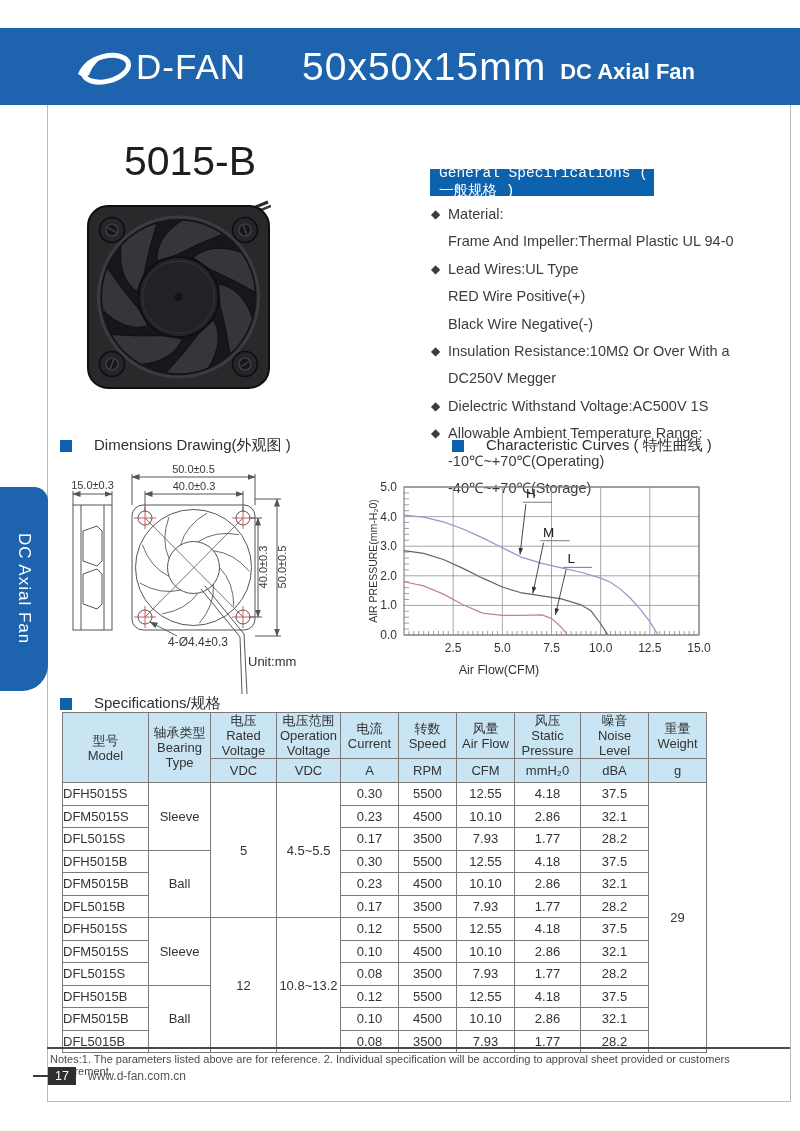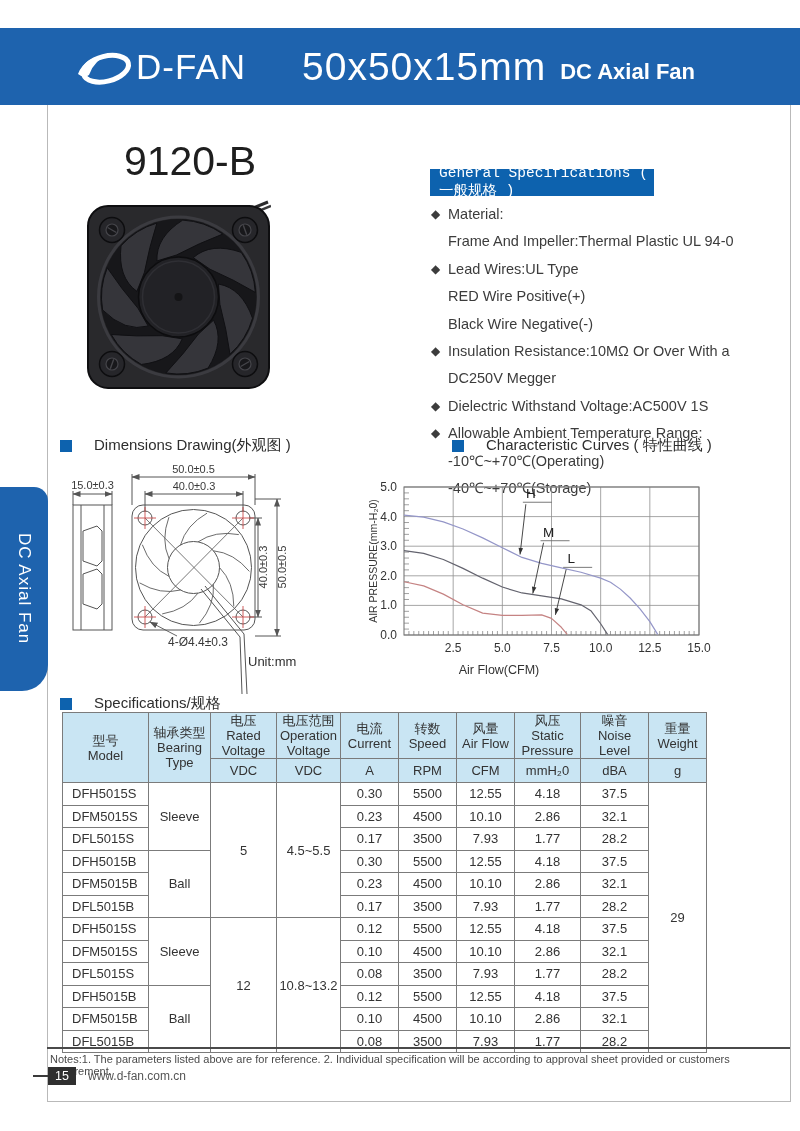--- a/index.html
+++ b/index.html
@@ -35,21 +35,21 @@
   
   #dims-svg{position:absolute;left:55px;top:458px;}
   #curve-chart{position:absolute;left:364px;top:479px;}
   
   #spec-table{position:absolute;left:62px;top:712px;width:644px;border-collapse:collapse;table-layout:fixed;}
   #spec-table th,#spec-table td{border:1px solid #7b7b7b;font-weight:normal;color:#333;text-align:center;padding:0;}
   #spec-table thead th{background:#c9e5f3;font-size:13px;line-height:15px;}
   #spec-table .h1{height:46px;}
   #spec-table .h2{height:24px;font-size:13px;padding-left:48px;}
   #spec-table tbody td{font-size:13px;height:21.5px;}
-  #spec-table tbody td.model{text-align:left;padding-left:9px;}
+  #spec-table tbody td.model{text-align:left;}
   
   .notes-rule{position:absolute;left:47px;top:1047px;width:743px;height:2px;background:#4a4a4a;}
   .notes-text{position:absolute;left:50px;top:1053px;width:730px;font-size:11px;color:#4a4a4a;}
   .footer-tick{position:absolute;left:33px;top:1075px;width:15px;height:2px;background:#3a3a3a;}
   .page-num{position:absolute;left:48px;top:1067px;width:28px;height:18px;background:#2f2f2f;color:#fff;
             font-size:12.5px;display:flex;align-items:center;justify-content:center;}
   .site-link{position:absolute;left:88px;top:1069px;font-size:12px;color:#555;}
   svg text{font-family:"Liberation Sans",sans-serif;}
 </style>
 </head>
@@ -70,21 +70,21 @@
     <span class="size-title">50x50x15mm</span>
     <span class="type-title">DC Axial Fan</span>
   </div>
 
   <div class="frame-border"></div>
 
   <div class="side-tab">
     <span>DC Axial Fan</span>
   </div>
 
-  <div class="model-title">9120-B</div>
+  <div class="model-title">5015-B</div>
 
   <svg id="fan-image" width="185" height="192" viewBox="0 0 185 192">
     <line x1="152" y1="14" x2="182" y2="2" stroke="#2b2b2d" stroke-width="3"></line>
     <line x1="160" y1="16" x2="185" y2="6" stroke="#39393b" stroke-width="2.5"></line>
     <rect x="2" y="6" width="181" height="182" rx="20" fill="#29292c" stroke="#0e0e10" stroke-width="2"></rect>
     <circle cx="92.5" cy="97" r="80" fill="none" stroke="#3b3b40" stroke-width="3"></circle>
     <circle cx="92.5" cy="97" r="78" fill="#17171a"></circle>
     <g id="fan-blades">
         <path d="M132.44437368439645,84.02128623625221 Q155.8771563994605,88.09292153855581 166.51715058725057,118.22407639790893 A77 77 0 0 1 144.02305668963209,154.22215156175935 Q140.5841792081924,129.4331884013033 133.86192562651274,104.29322346201107 Z" fill="#35353a" stroke="#101013" stroke-width="1"></path>
         <path d="M127.5520766562947,120.1376732209883 Q138.97884504383956,140.99678355733235 122.05528743960103,168.10193375965636 A77 77 0 0 1 79.88602082103439,172.95977573211115 Q97.12270759809985,154.81548732357507 112.58666710209536,133.8853060815496 Z" fill="#35353a" stroke="#101013" stroke-width="1"></path>
@@ -516,16 +516,16 @@
           <td>7.93</td>
           <td>1.77</td>
           <td>28.2</td>
         </tr>
       </tbody>
     </table>
 
   <div class="notes-rule"></div>
   <div class="notes-text">Notes:1. The parameters listed above are for reference.   2. Individual specification will be according to approval sheet provided or customers requirement.</div>
   <div class="footer-tick"></div>
-  <div class="page-num">15</div>
+  <div class="page-num">17</div>
   <div class="site-link">www.d-fan.com.cn</div>
 
 </div>
 
 </body></html>

